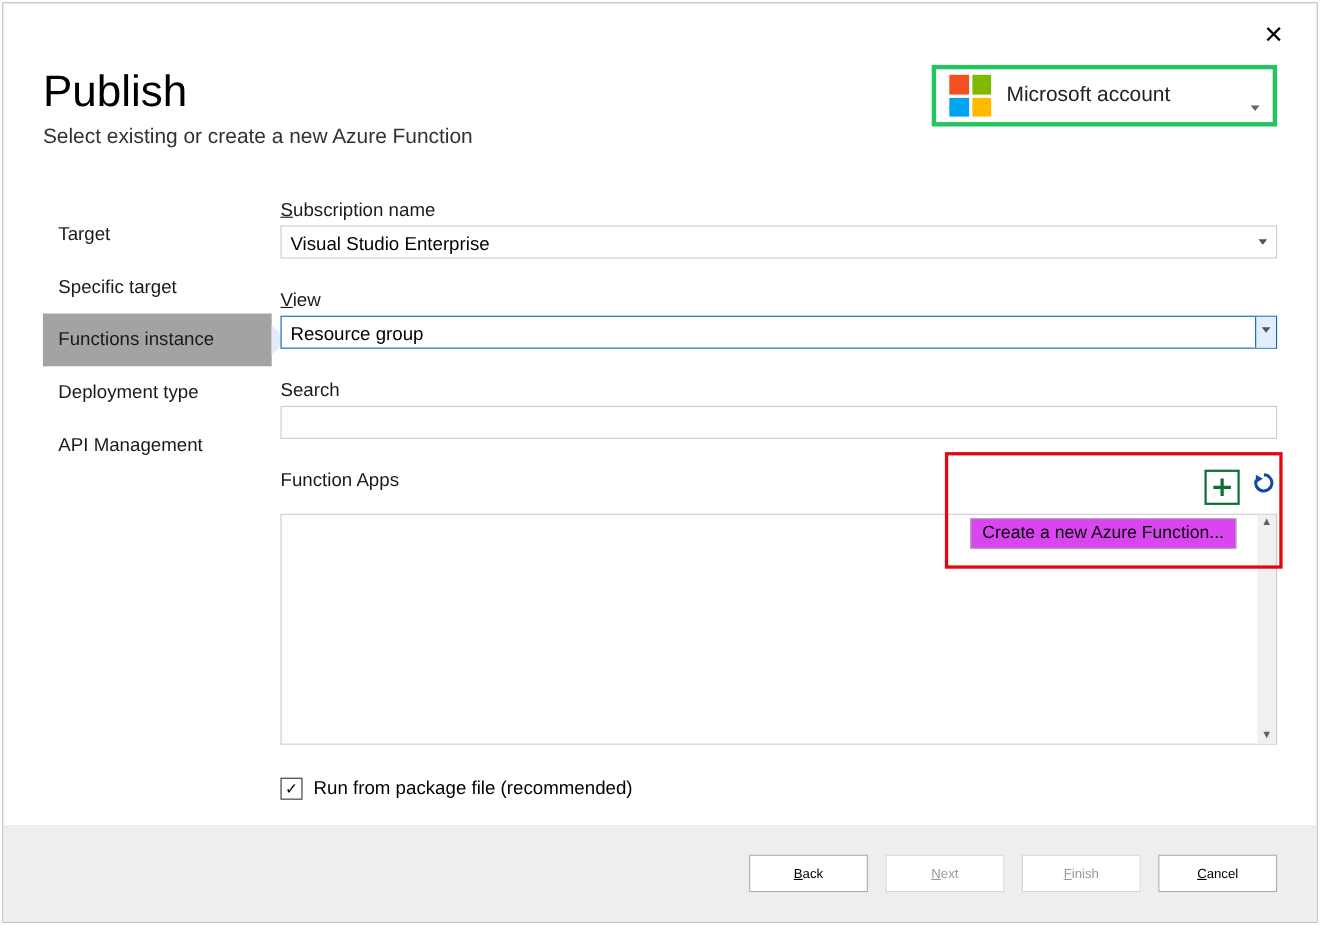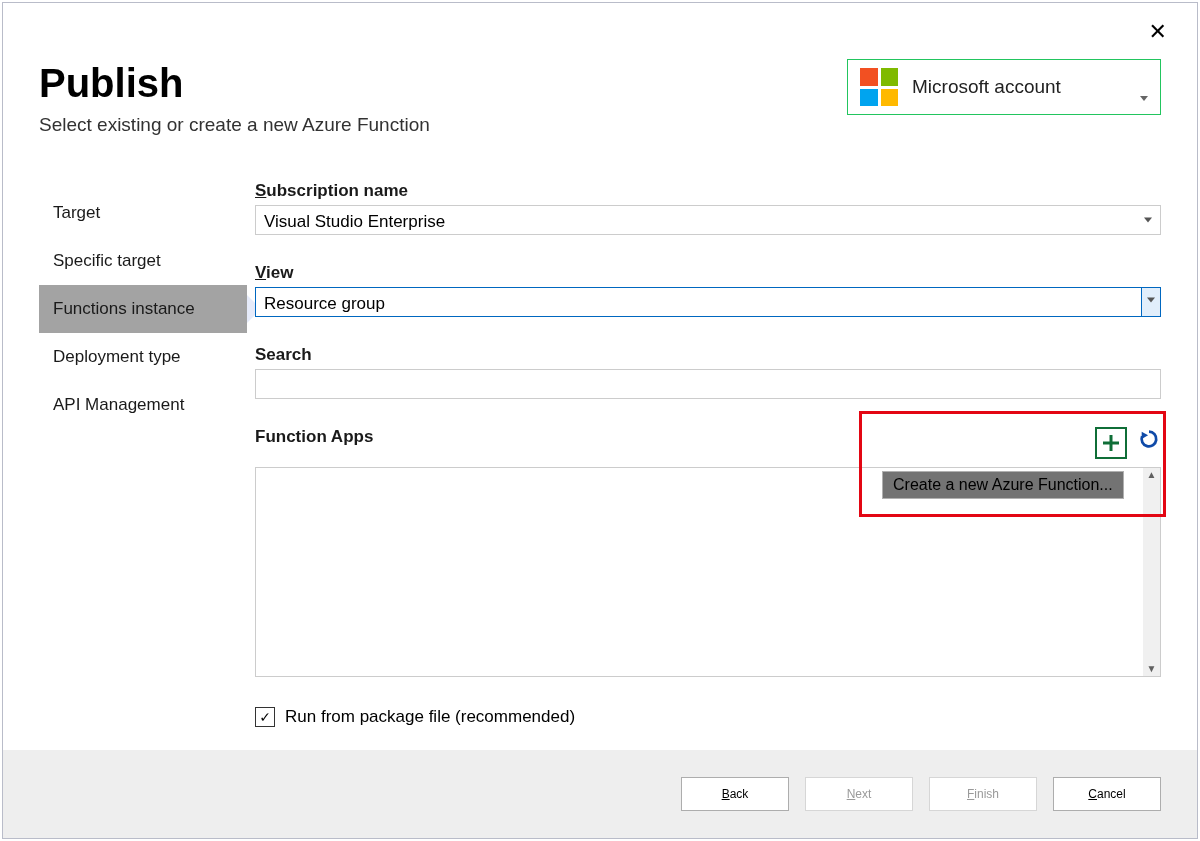--- a/index.html
+++ b/index.html
@@ -31,36 +31,36 @@
   color: #000;
   cursor: pointer;
 }
 .header {
   position: absolute;
   left: 36px;
   top: 58px;
 }
 .header h1 {
   font-size: 40px;
-  font-weight: 700;
+  font-weight: 400;
   margin: 0 0 8px 0;
   color: #000;
 }
 .header .subtitle {
   font-size: 19px;
   font-weight: 400;
   color: #323232;
 }
 .account-box {
   position: absolute;
   top: 56px;
   right: 36px;
   width: 314px;
   height: 56px;
-  border: 1px solid #22c55e;
+  border: 4px solid #22c55e;
   display: flex;
   align-items: center;
   padding: 16px 12px;
   box-sizing: border-box;
 }
 .ms-logo {
   width: 38px;
   height: 38px;
   display: grid;
   grid-template-columns: 1fr 1fr;
@@ -118,21 +118,20 @@
 .form-area {
   position: absolute;
   left: 252px;
   top: 178px;
   right: 36px;
 }
 .field-label {
   font-size: 17px;
   color: #1a1a1a;
   margin: 0 0 4px 0;
-  font-weight: bold;
 }
 .select-box, .text-box {
   width: 100%;
   height: 30px;
   border: 1px solid #cccccc;
   box-sizing: border-box;
   padding: 2px 8px;
   font-size: 17px;
   display: flex;
   align-items: flex-end;
@@ -211,21 +210,21 @@
   box-sizing:border-box;
 }
 .scroll-arrow {
   color:#606060; font-size:10px; line-height:1;
 }
 
 .tooltip {
   position: absolute;
   top: 468px;
   left: 879px;
-  background: #737373;
+  background: #d946ef;
   border: 1px solid #b0b0b0;
   padding: 4px 10px;
   font-size: 16px;
   z-index: 50;
 }
 
 .highlight-rect {
   position: absolute;
   left: 856px;
   top: 408px;

